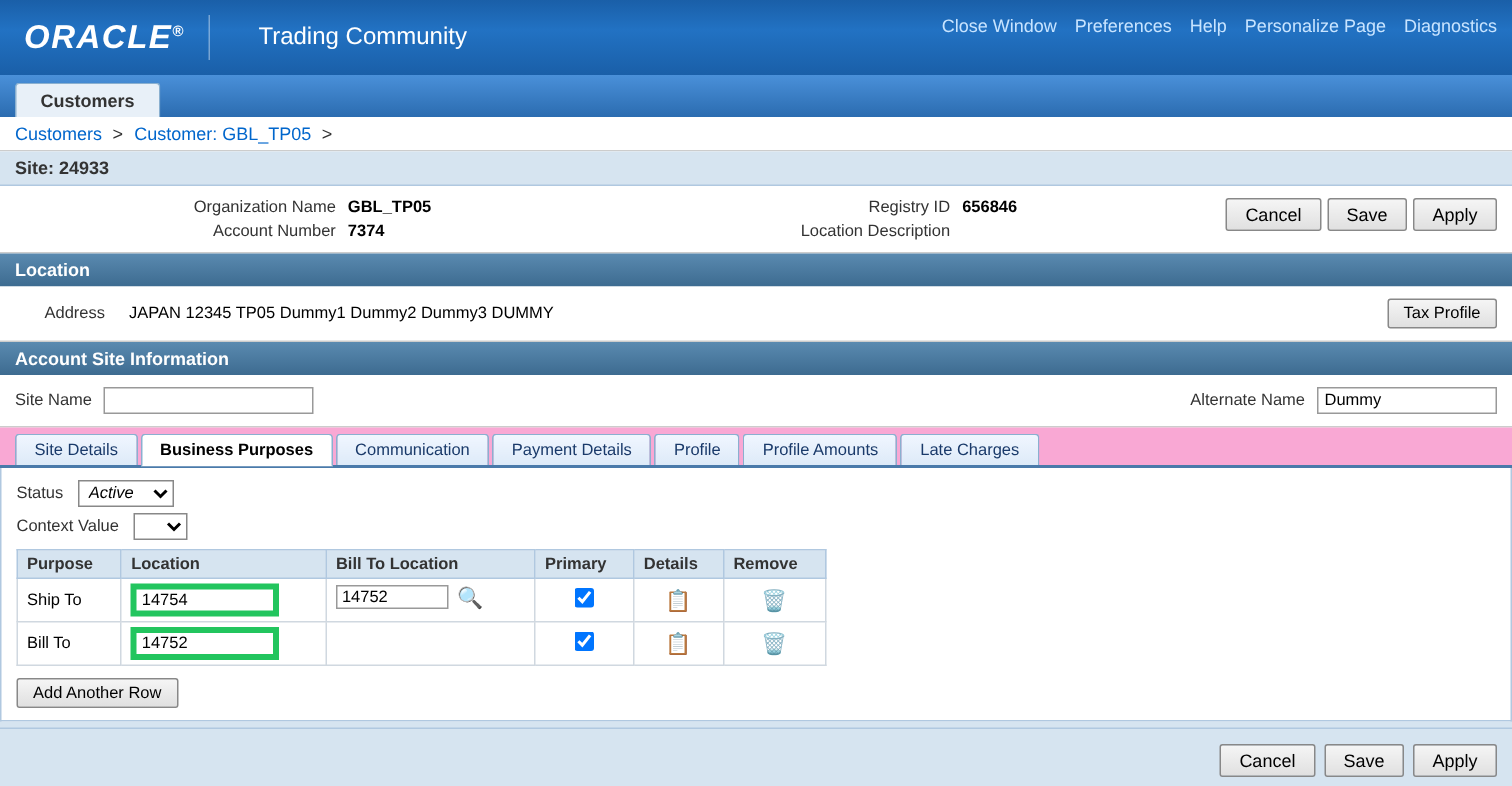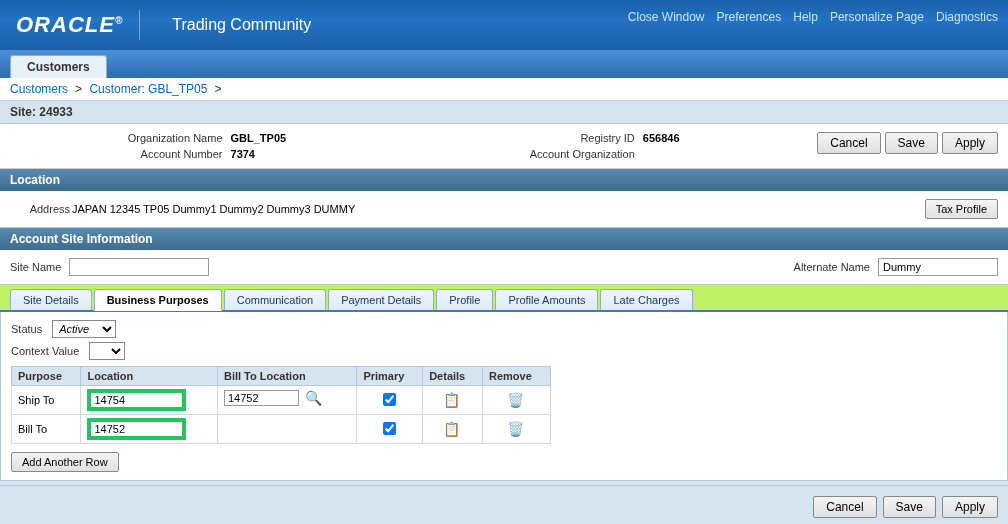--- a/index.html
+++ b/index.html
@@ -150,21 +150,21 @@
     .location-section {
       background: #fff;
       padding: 8px 10px;
       display: flex;
       align-items: center;
       border-bottom: 1px solid #ccc;
     }
     .location-label {
       color: #333;
       font-size: 11px;
-      margin-right: 2px;
+      margin-right: 16px;
       width: 60px;
       text-align: right;
     }
     .address-text {
       font-size: 11px;
       color: #000;
       flex: 1;
     }
     .tax-profile-btn {
       padding: 3px 10px;
@@ -203,21 +203,21 @@
     .alt-name-input {
       border: 1px solid #999;
       padding: 2px 4px;
       font-size: 11px;
       width: 120px;
     }
 
     
     .sub-tab-bar {
       display: flex;
-      background: #bef264;
+      background: #f9a8d4;
       border-bottom: 2px solid #4a7aaa;
       padding: 4px 0 0 10px;
       gap: 2px;
     }
     .sub-tab {
       padding: 4px 12px;
       font-size: 11px;
       border: 1px solid #8ab0d0;
       border-bottom: none;
       background: linear-gradient(180deg, #f0f6ff 0%, #ddeaf8 100%);
@@ -358,21 +358,21 @@
 
   <div class="info-section">
     <div class="info-grid">
       <span class="info-label">Organization Name</span>
       <span class="info-value">GBL_TP05</span>
       <span class="info-label">Registry ID</span>
       <span class="info-value">656846</span>
 
       <span class="info-label">Account Number</span>
       <span class="info-value">7374</span>
-      <span class="info-label">Account Organization</span>
+      <span class="info-label">Location Description</span>
       <span class="info-value"></span>
     </div>
     <div class="btn-group">
       <button class="btn">Cancel</button>
       <button class="btn">Save</button>
       <button class="btn">Apply</button>
     </div>
   </div>
 
   <div class="section-header">

